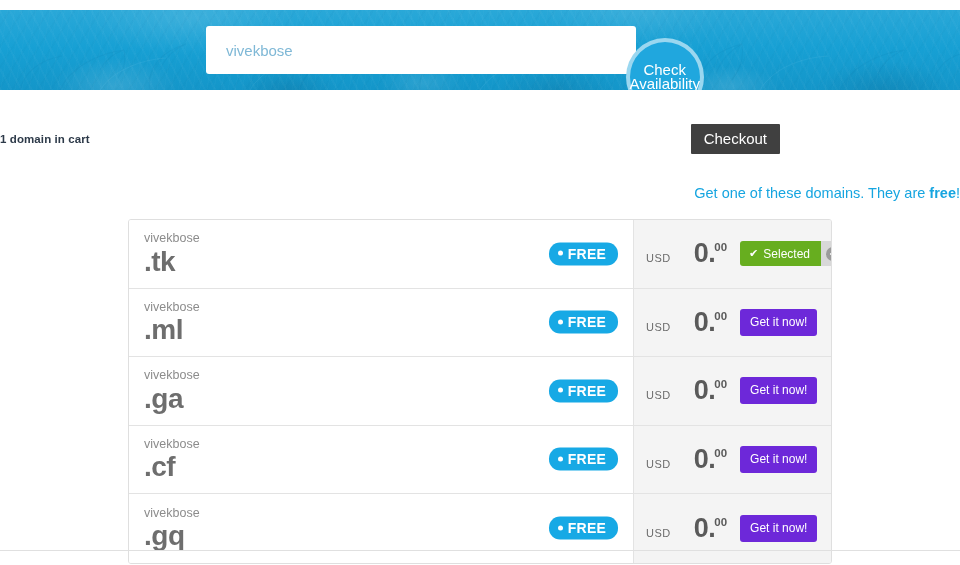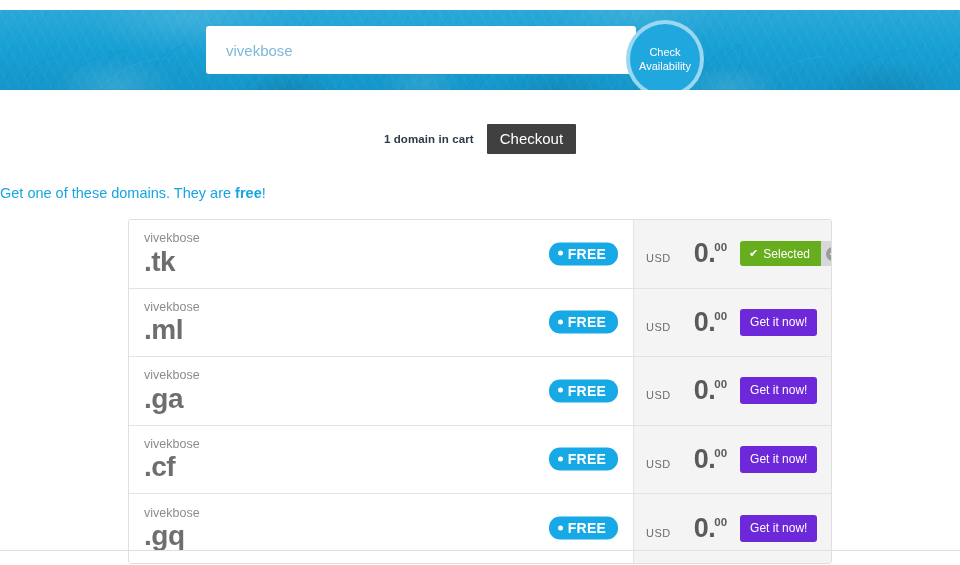--- a/index.html
+++ b/index.html
@@ -69,46 +69,47 @@
     font-family: "Liberation Sans", sans-serif;
     font-size: 15px;
     color: #7fb8d6;
     outline: none;
   }
   .search-input::placeholder { color: #a9cfe3; }
 
   .check-btn {
     position: absolute;
     left: 626px;
-    top: 10px;
+    top: 28px;
     width: 78px;
     height: 78px;
     border-radius: 50%;
     background: #20a7de;
     border: 4px solid rgba(255,255,255,0.55);
     color: #ffffff;
-    font-size: 11px;
+    font-size: 15px;
     line-height: 14px;
     font-family: "Liberation Sans", sans-serif;
     text-align: center;
     display: flex;
     align-items: center;
-    justify-content: center;
+    justify-content: flex-end;
     cursor: pointer;
     padding: 0;
     z-index: 3;
   }
 
   
   .cart-bar {
     width: 960px;
     padding-top: 34px;
     display: flex;
-    justify-content: center;
-    align-items: center;
+    justify-content: space-between;
+    align-items: center;
+    padding-right: 180px;
   }
   .cart-count {
     font-size: 11.5px;
     font-weight: bold;
     color: #2d3a49;
     margin-right: 13px;
     letter-spacing: 0.1px;
   }
   .checkout-btn {
     background: #404040;
@@ -117,21 +118,21 @@
     color: #ffffff;
     font-family: "Liberation Sans", sans-serif;
     font-size: 15px;
     padding: 6px 13px 7px;
     cursor: pointer;
   }
 
   
   .headline {
     margin-top: 31px;
-    text-align: left;
+    text-align: right;
     font-size: 14.5px;
     color: #16a5e0;
   }
   .headline b { font-weight: bold; }
 
   
   .results {
     width: 704px;
     margin: 18px auto 0;
     border: 1px solid #dfdfdf;

